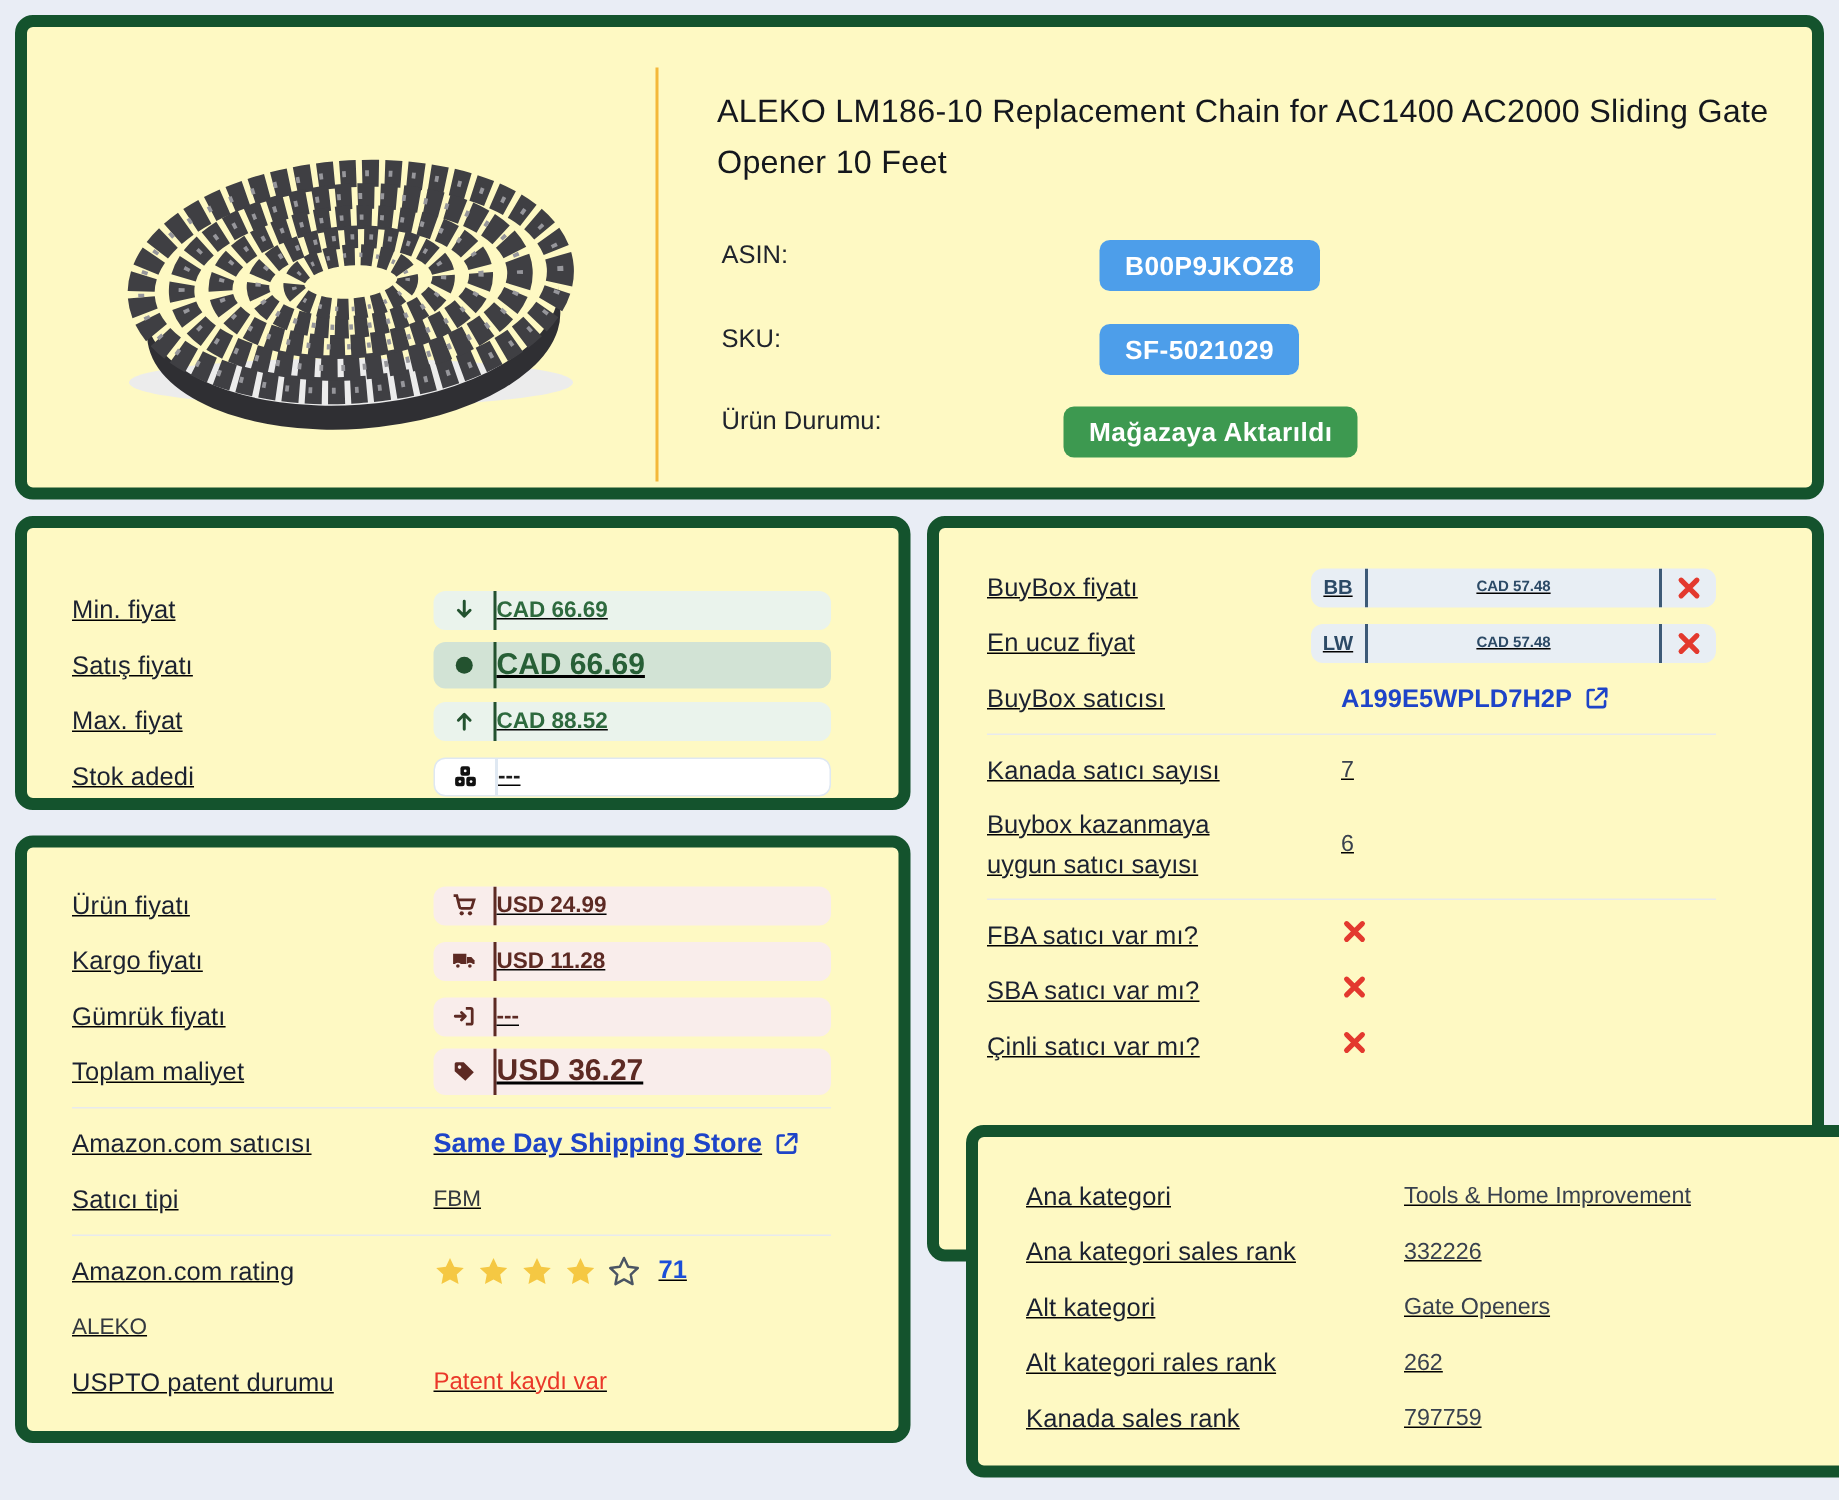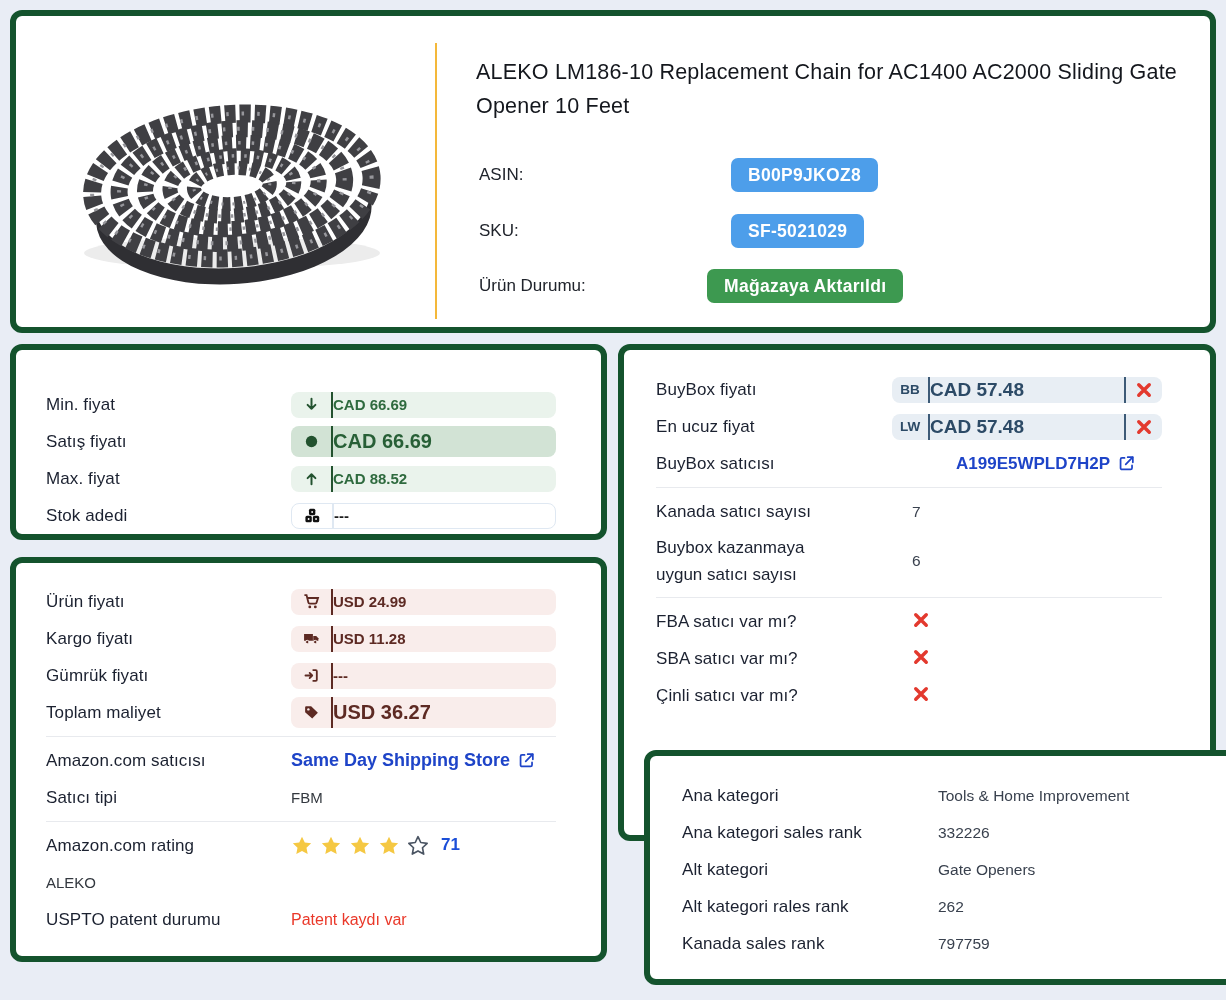--- a/index.html
+++ b/index.html
@@ -1,31 +1,31 @@
 <!DOCTYPE html>
 <html><head>
 <meta charset="utf-8">
 <style>
   * { margin:0; padding:0; box-sizing:border-box; }
   html,body { background:#e9edf5; }
   .page { position:relative; width:1226px; height:1000px; background:#e9edf5;
           font-family:"Liberation Sans", sans-serif; overflow:hidden; }
-  .card { position:absolute; background:#ffffff; border:6px solid #14532d; border-radius:12px; }
+  .card { position:absolute; background:#fef9c3; border:8px solid #14532d; border-radius:12px;text-decoration:underline; }
   .card-top      { left:10px;  top:10px;  width:1206px; height:323px; }
   .card-price    { left:10px;  top:344px; width:597px;  height:196px; padding:36px 45px 0 30px; }
   .card-cost     { left:10px;  top:557px; width:597px;  height:405px; padding:20px 45px 0 30px; }
-  .card-buybox   { left:618px; top:344px; width:598px;  height:497px; padding:21px 48px 0 32px; }
+  .card-buybox   { left:618px; top:344px; width:598px;  height:497px; padding:21px 64px 0 32px; }
   .card-category { left:644px; top:750px; width:598px;  height:235px; padding:21px 48px 0 32px; }
 
   
   .product-img { position:absolute; left:48px; top:52px; width:336px; height:220px; }
   .v-divider { position:absolute; left:419px; top:27px; width:2px; height:276px; background:#f4b83a; }
   .title { position:absolute; left:460px; top:39px; width:705px; font-size:21.5px; line-height:34px;
            color:#14171d; font-weight:500; letter-spacing:.2px; }
-  .id-row { position:absolute; left:463px; display:flex; align-items:center; height:34px; }
+  .id-row { position:absolute; left:463px; display:flex; align-items:flex-start; height:34px; }
   .id-row .id-label { width:228px; font-size:17px; color:#20242c; font-weight:500; }
   .badge { display:inline-flex; align-items:center; height:34px; padding:0 17px; border-radius:7px;
            color:#fff; font-weight:700; font-size:17.5px; letter-spacing:.3px; }
   .badge-blue  { background:#4d9eea;margin-left:24px; }
   .badge-green { background:#3d9950; }
 
   
   .row { display:flex; align-items:center; height:37px; }
   .row .label { flex:1; font-size:17px; color:#1b2130; font-weight:500; letter-spacing:.1px; }
   .row .label2 { flex:1; font-size:17px; color:#1b2130; font-weight:500; line-height:27px; }
@@ -48,31 +48,31 @@
   .pill.pink-strong { height:31px; } .pill.pink-strong .val { font-size:20px; font-weight:700; }
   .pill.plain { background:#fff; border:1px solid #dfe8f2; } 
   .pill.plain .val { color:#1c1c1c; } .pill.plain .vline { background:#dfe8f2; }
   .pill.plain .icon-cell { color:#111; }
 
   
   .bpill { width:270px; height:26px; flex:none; display:flex; align-items:center;
            border-radius:8px; background:#e8eef4; overflow:hidden; }
   .bpill .prefix { width:36px; flex:none; text-align:center; font-size:13.5px; font-weight:700; color:#2c4a66; }
   .bpill .vline { width:2px; align-self:stretch; background:#3d5a77; flex:none; }
-  .bpill .val { flex:1; font-size:19px; font-weight:600; color:#2c4a66; }
+  .bpill .val { flex:1; text-align:center; font-size:10px; font-weight:600; color:#2c4a66; }
   .bpill .x-cell { width:36px; flex:none; display:flex; align-items:center; justify-content:center; }
 
   .value-cell { width:265px; flex:none; display:flex; }
   .value-plain { width:270px; flex:none; padding-left:20px; font-size:15.5px; color:#39414e; }
   .value-plain svg { width:17px; height:17px; }
   .plain-text { font-size:15px; color:#33383f; }
   .link { color:#1e44c8; font-weight:600; text-decoration:none; display:inline-flex; align-items:center; gap:7px; }
   .link svg { width:19px; height:19px; }
   .seller-link { font-size:18px; }
-  .bb-seller-link { font-size:17px;margin-left:44px; }
+  .bb-seller-link { font-size:17px; }
   .patent { font-size:16px; color:#ea3829; font-weight:500; }
   .stars { display:flex; align-items:center; gap:7px; }
   .stars svg { width:22px; height:22px; }
   .rating-count { margin-left:12px; font-size:17px; font-weight:700; color:#1b4ed8; cursor:pointer; }
   .x-mark svg { width:18px; height:18px; }
 </style>
 </head>
 <body>
 
 <div class="page">

